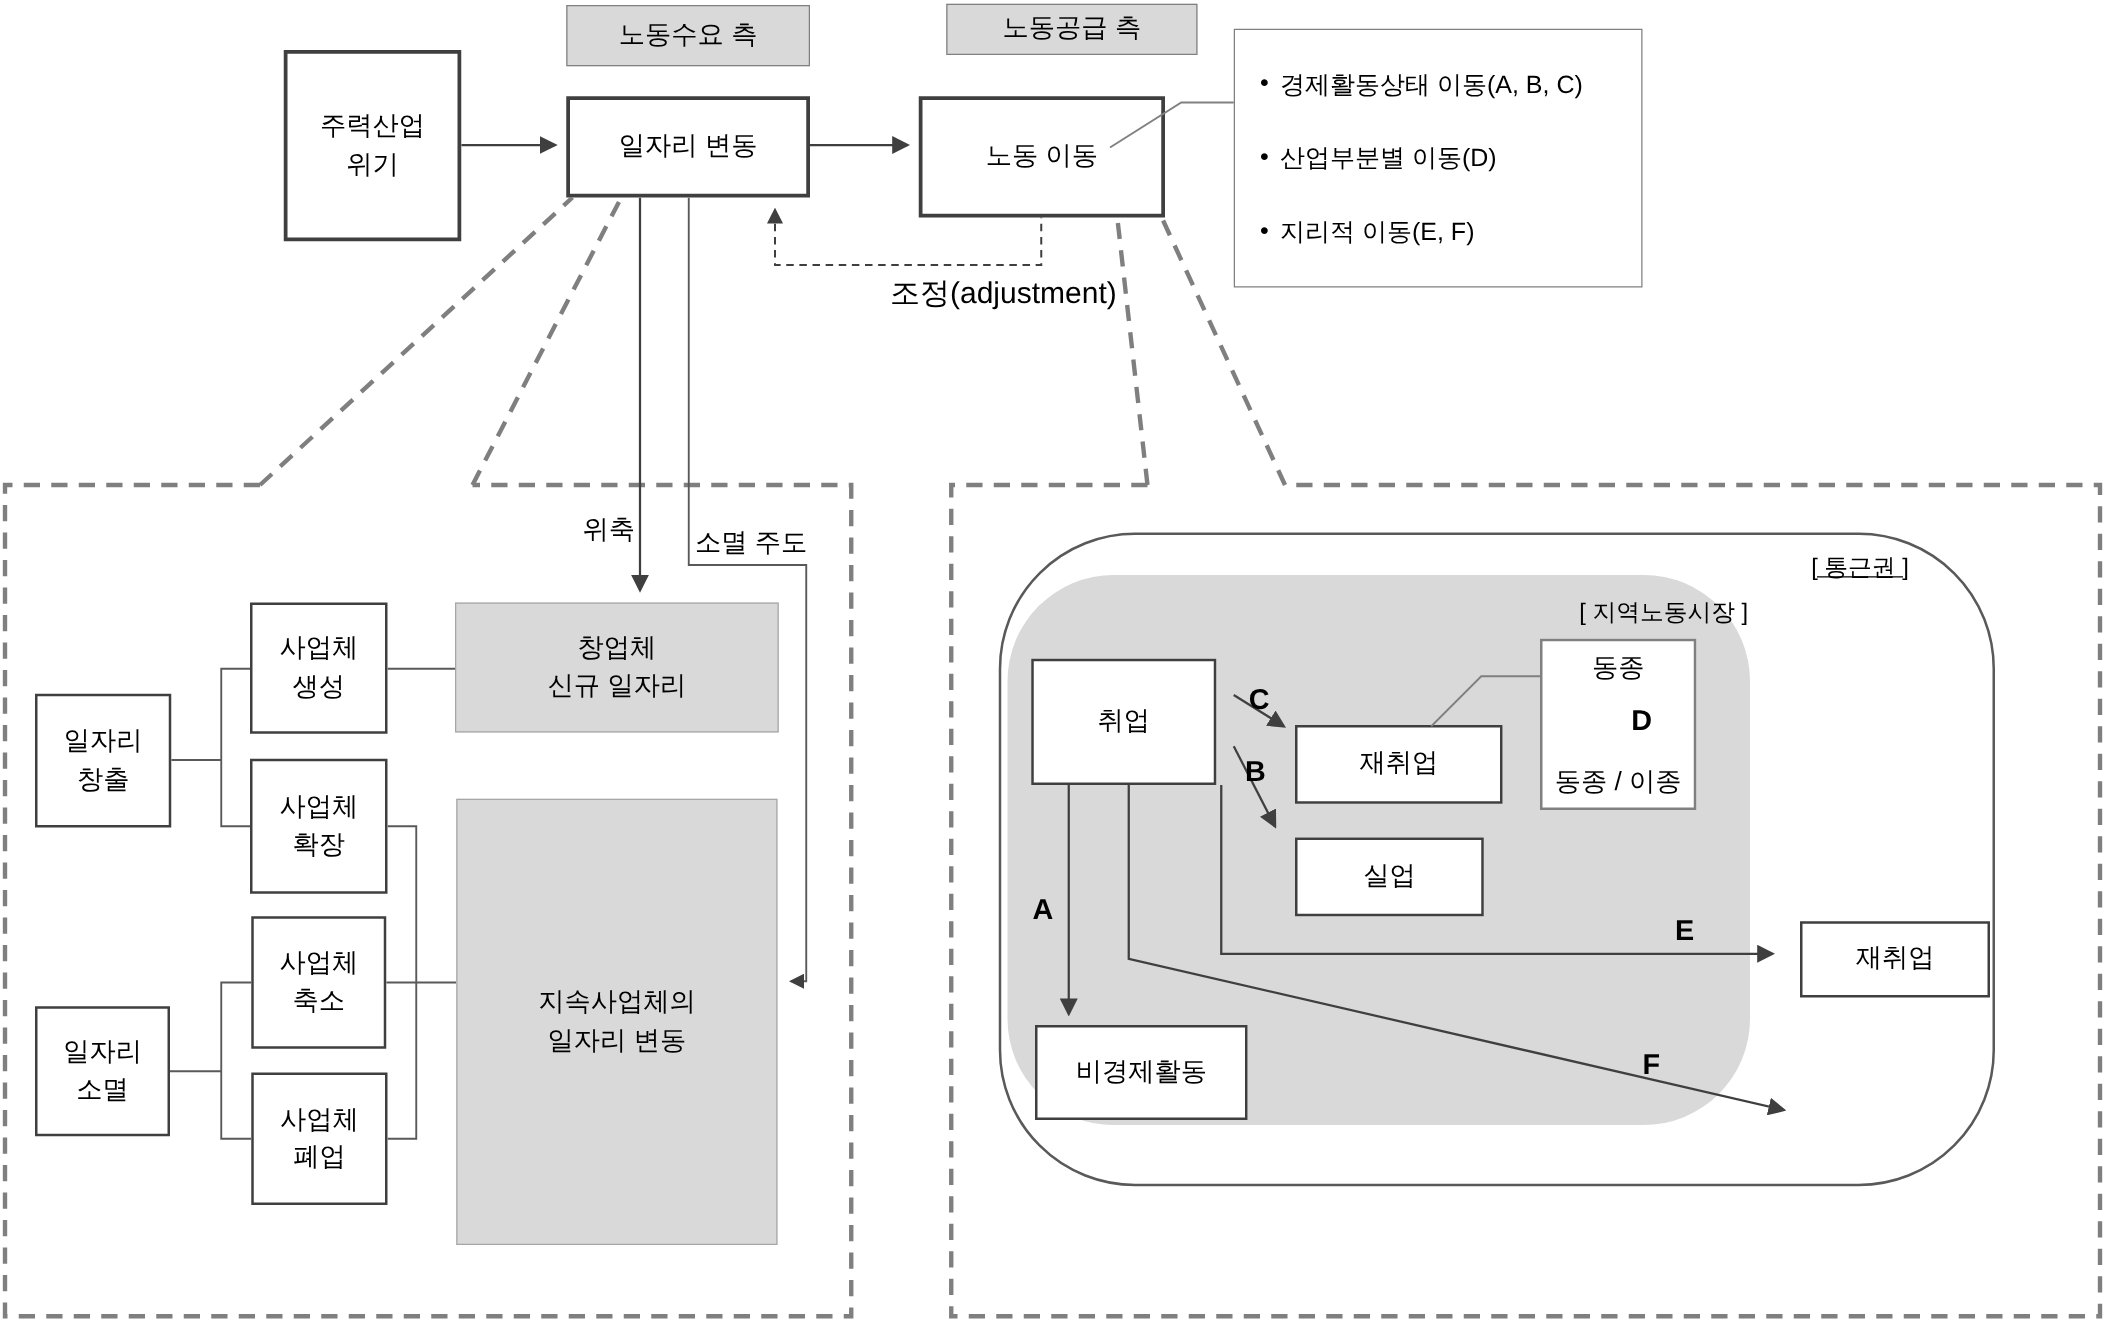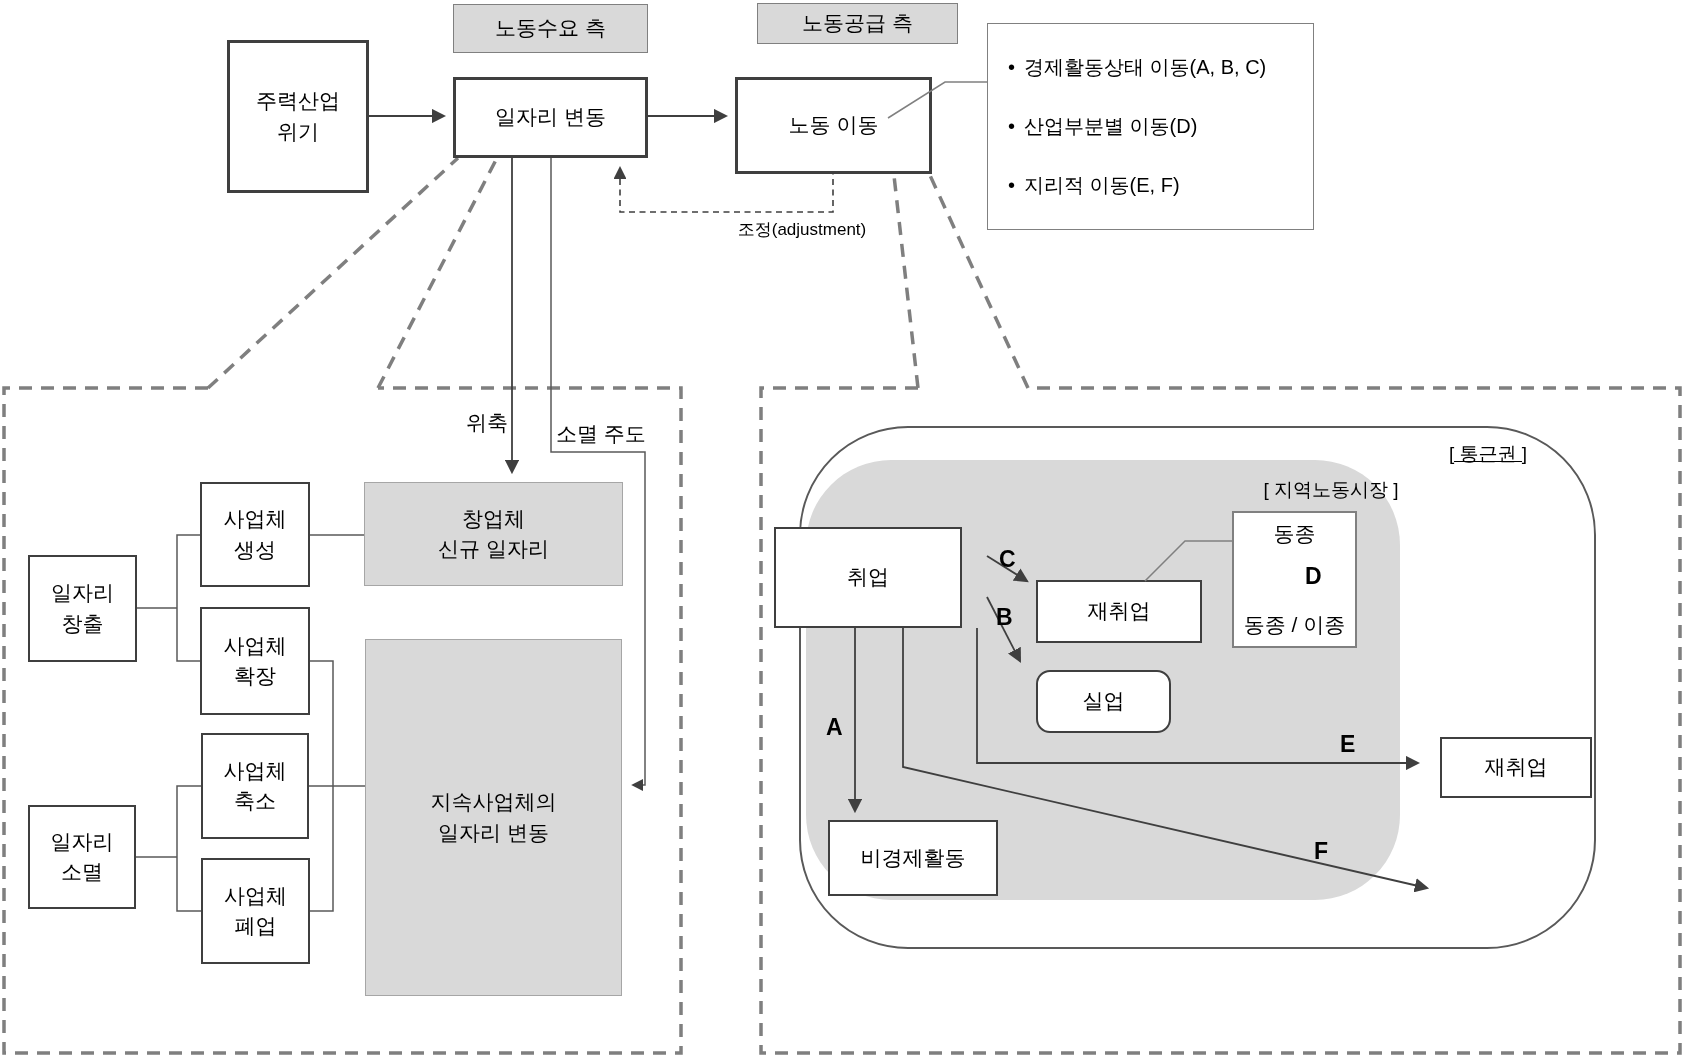--- a/index.html
+++ b/index.html
@@ -110,21 +110,21 @@
     <div class="bullet-line">
       <span>•</span>
       <span>산업부분별 이동(D)</span>
     </div>
     <div class="bullet-line">
       <span>•</span>
       <span>지리적 이동(E, F)</span>
     </div>
   </div>
 
-  <div class="lbl" style="left:712px; top:218px; width:180px; text-align:center; font-size:17px;">조정(adjustment)</div>
+  <div class="lbl" style="left:712px; top:218px; width:180px; text-align:center; font-size:24px;">조정(adjustment)</div>
 
   <div class="lbl" style="left:450px; top:409px; width:58px; text-align:right;">위축</div>
   <div class="lbl" style="left:556px; top:420px;">소멸 주도</div>
 
   <div class="box" style="left:28px; top:555px; width:109px; height:107px;">
     <span>일자리
 창출</span>
   </div>
   <div class="box" style="left:200px; top:482px; width:110px; height:105px;">
     <span>사업체
@@ -151,27 +151,27 @@
 신규 일자리</span>
   </div>
   <div class="box grayfill" style="left:365px; top:607px; width:257px; height:357px;margin-top:32px;">
     <span>지속사업체의
 일자리 변동</span>
   </div>
 
   <div class="lbl small" style="left:1432px; top:441px; width:112px; text-align:center;text-decoration:underline;">[ 통근권 ]</div>
   <div class="lbl small" style="left:1256px; top:477px; width:150px; text-align:center;">[ 지역노동시장 ]</div>
 
-  <div class="box" style="left:774px; top:527px; width:188px; height:101px;">
+  <div class="box" style="left:825px; top:527px; width:148px; height:101px;">
     <span>취업</span>
   </div>
   <div class="box" style="left:1036px; top:580px; width:166px; height:63px;">
     <span>재취업</span>
   </div>
-  <div class="box" style="left:1036px; top:670px; width:135px; height:63px;border-radius:14px;">
+  <div class="box" style="left:1036px; top:670px; width:151px; height:63px;">
     <span>실업</span>
   </div>
 
   <div class="industry-box" style="left:1232px; top:511px; width:125px; height:137px;">
     <span>동종</span>
     <span>동종 / 이종</span>
   </div>
 
   <div class="box" style="left:828px; top:820px; width:170px; height:76px;">
     <span>비경제활동</span>

